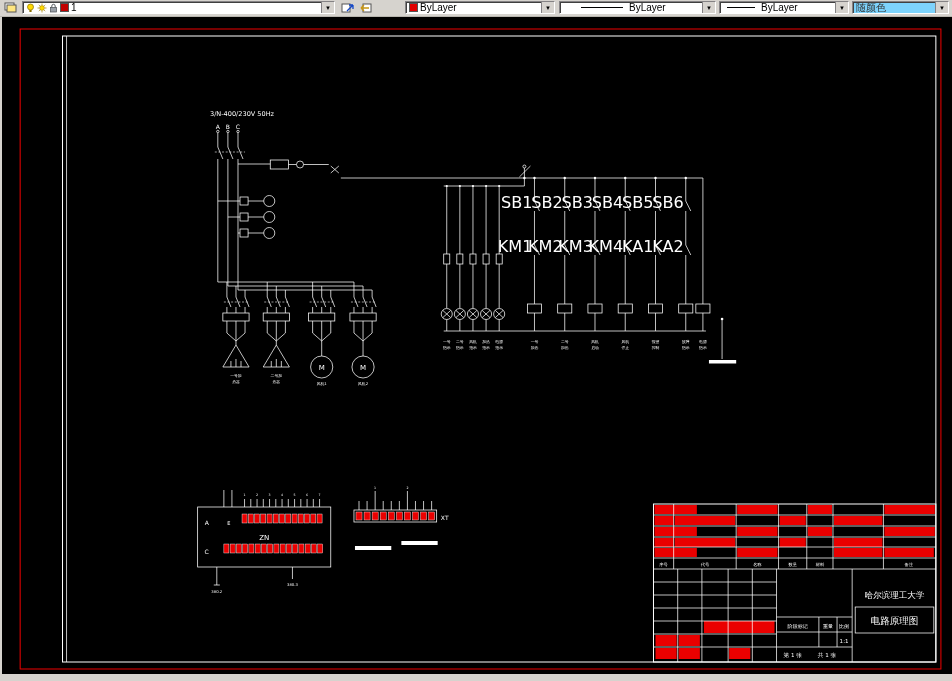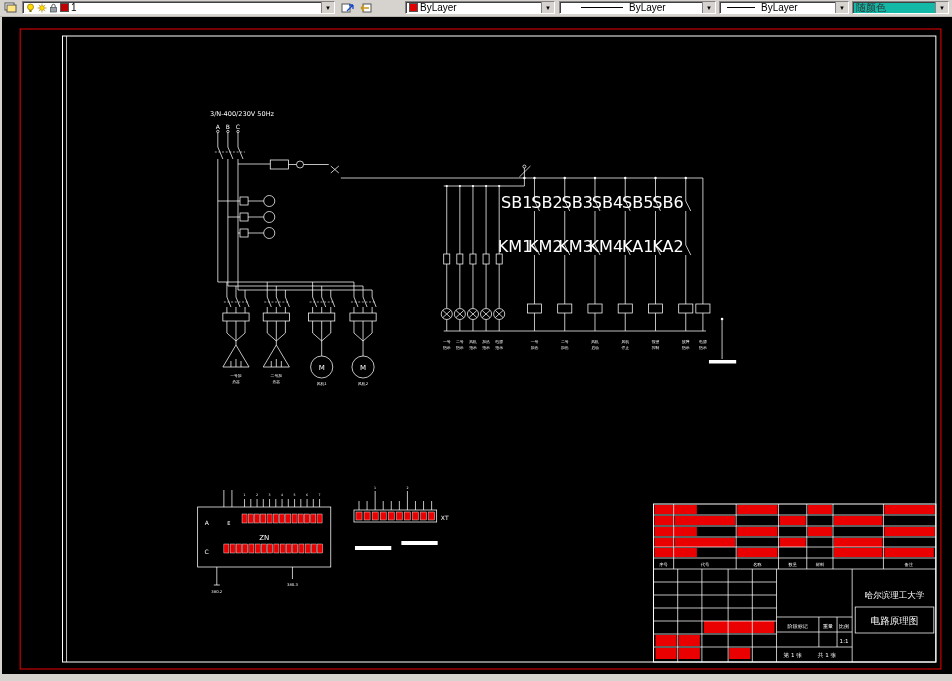--- a/index.html
+++ b/index.html
@@ -25,21 +25,21 @@
     display:flex;align-items:center;gap:2px;
     font-size:10px;color:#000;padding-left:3px;box-sizing:border-box;
     white-space:nowrap;
   }
   .combo .arrow-btn{
     position:absolute;right:0;top:0;width:12px;height:11px;
     background:#d6d3ce;border-left:1px solid #848284;
     display:flex;align-items:center;justify-content:center;
     font-size:6px;color:#000;
   }
-  .combo.disabled{background:#14b8a6;color:#333;}
+  .combo.disabled{background:#7dd3fc;color:#333;}
   .mini{display:inline-block;line-height:0;}
   .swatch{width:7px;height:7px;display:inline-block;border:1px solid #555;}
   .lt-sample{display:inline-block;width:42px;height:1px;background:#000;margin-right:4px;}
   
   .canvas{
     position:relative;height:657px;margin:0 0 0 2px;background:#000;
   }
   .canvas svg{display:block;width:100%;height:100%;}
   
   .w{stroke:#fff;stroke-width:.75;fill:none;}

